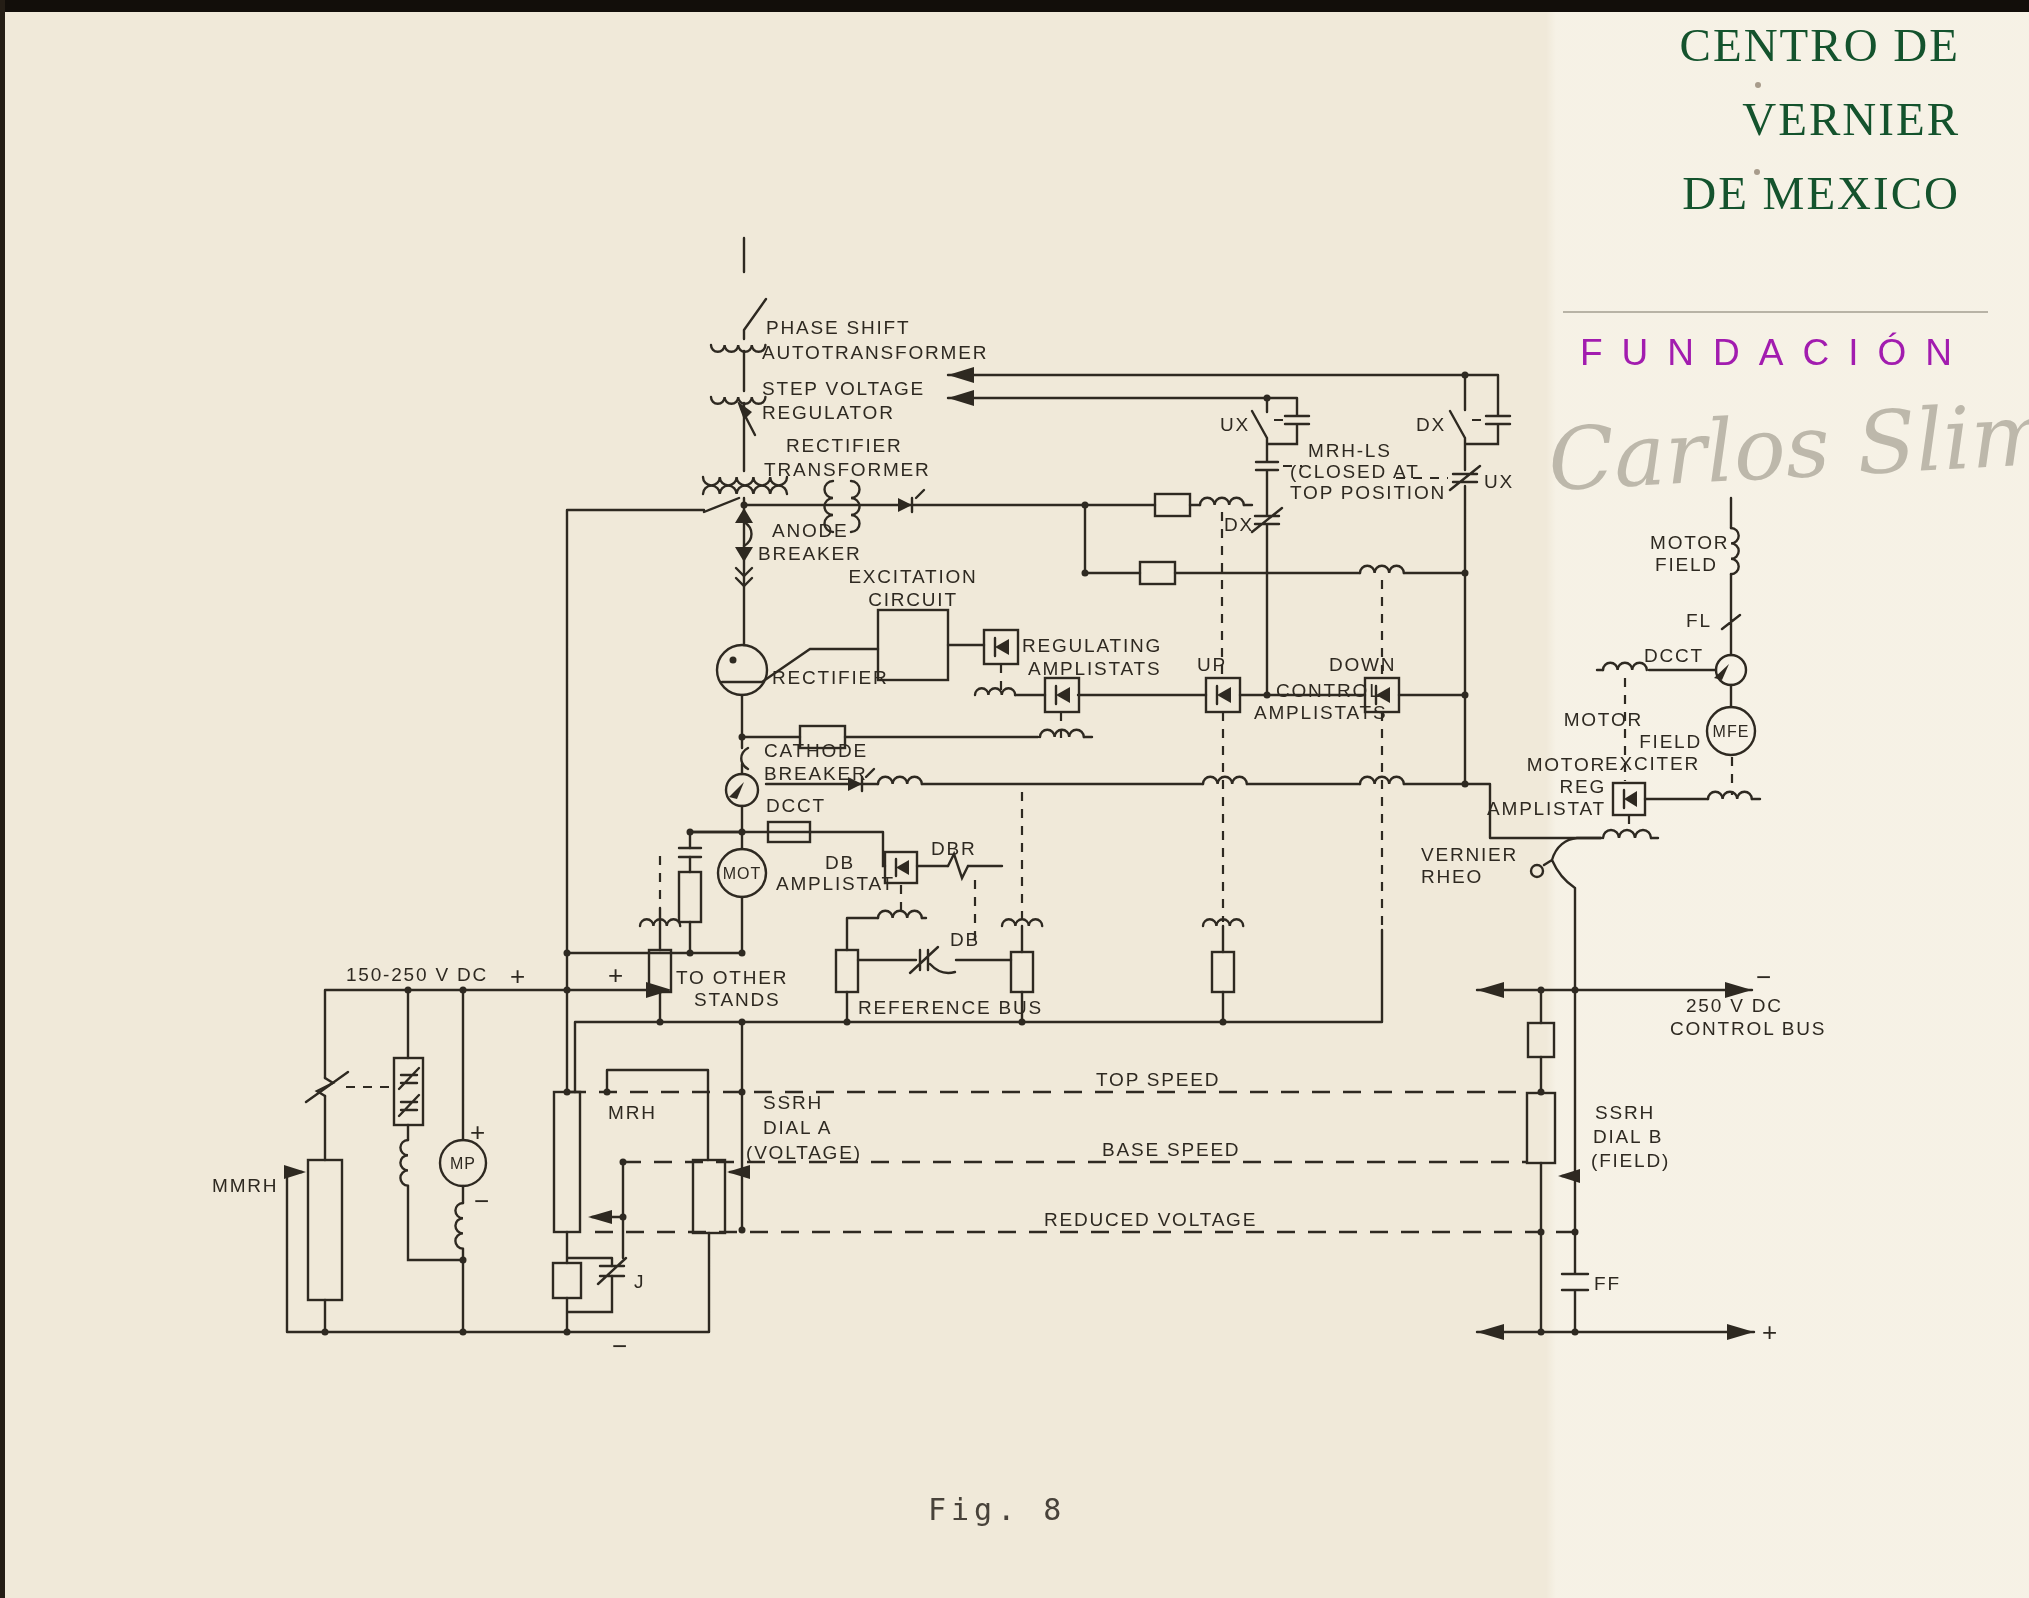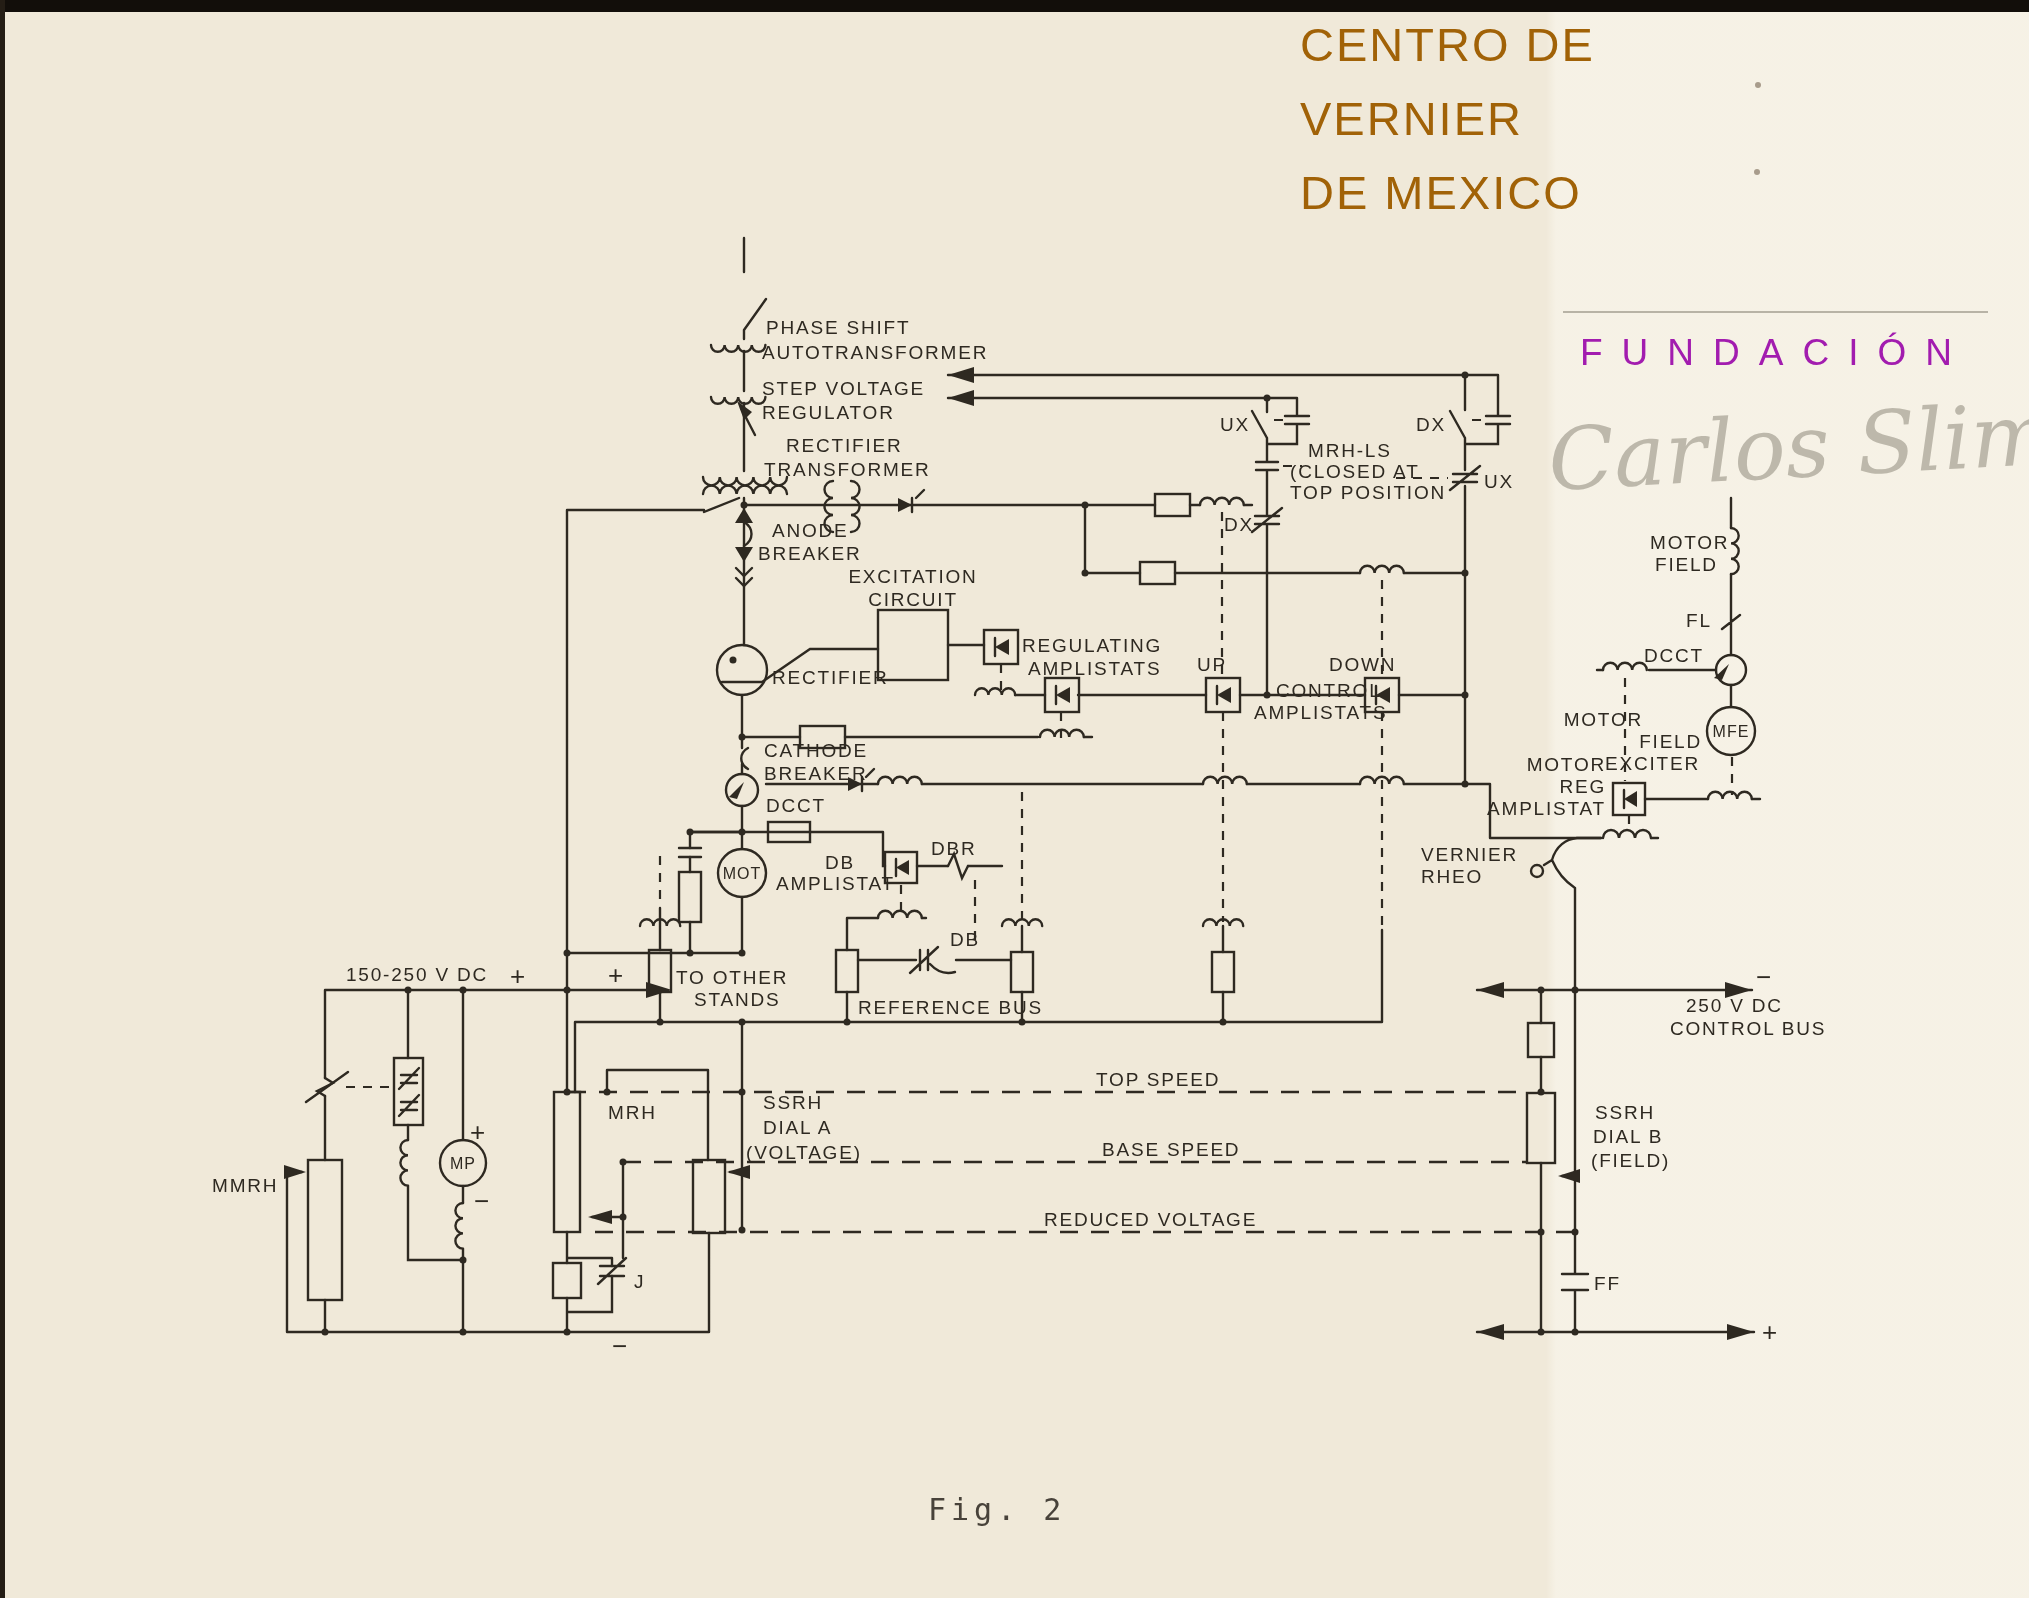--- a/index.html
+++ b/index.html
@@ -2,22 +2,22 @@
 <html><head>
 <meta charset="utf-8">
 <style>
   html,body{margin:0;padding:0;}
   body{width:2029px;height:1598px;position:relative;background:#f0e9d9;overflow:hidden;
        font-family:"Liberation Sans",sans-serif;}
   .top-band{position:absolute;left:0;top:0;width:2029px;height:12px;background:#120e0a;}
   .left-band{position:absolute;left:0;top:0;width:5px;height:1598px;background:#241d15;}
   .right-panel{position:absolute;left:1546px;top:12px;width:483px;height:1586px;
        background:linear-gradient(to right, rgba(255,253,247,0) 0px, rgba(255,253,247,.42) 10px, rgba(255,253,247,.42) 100%);}
-  .watermark{position:absolute;left:1300px;top:8px;width:660px;text-align:left;
-       color:#a16207;font-family:Liberation Sans, sans-serif;}
+  .watermark{position:absolute;left:1300px;top:8px;width:660px;text-align:right;
+       color:#14532d;font-family:Liberation Serif, serif;}
   .wm-line{font-size:47px;line-height:74px;letter-spacing:2px;white-space:nowrap;}
   .wm-rule{position:absolute;left:1563px;top:311px;width:425px;height:2px;background:#b8b3a6;}
   .wm-foundation{position:absolute;left:1563px;top:332px;width:425px;text-align:center;
        font-family:"Liberation Sans",sans-serif;font-size:37px;letter-spacing:19px;
        color:#a21caf;white-space:nowrap;}
   .wm-signature{position:absolute;left:1548px;top:398px;width:460px;text-align:center;
        font-family:"DejaVu Serif","Liberation Serif",serif;font-style:italic;
        font-size:86px;color:#bdb8ab;transform:rotate(-3deg);white-space:nowrap;}
   .fig-caption{position:absolute;left:928px;top:1492px;
        font-family:"DejaVu Sans Mono","Liberation Mono",monospace;
@@ -378,13 +378,13 @@
     <text x="1591" y="1167">(FIELD)</text>
     <text x="1594" y="1290">FF</text>
     <text x="1686" y="1012">250 V DC</text>
     <text x="1670" y="1035">CONTROL BUS</text>
     <text class="sym" x="1756" y="986">−</text>
     <text class="sym" x="1762" y="1341">+</text>
     <text class="sym" x="612" y="1355">−</text>
   </g>
 </svg>
 
-<div class="fig-caption">Fig. 2</div>
+<div class="fig-caption">Fig. 8</div>
 
 </body></html>

